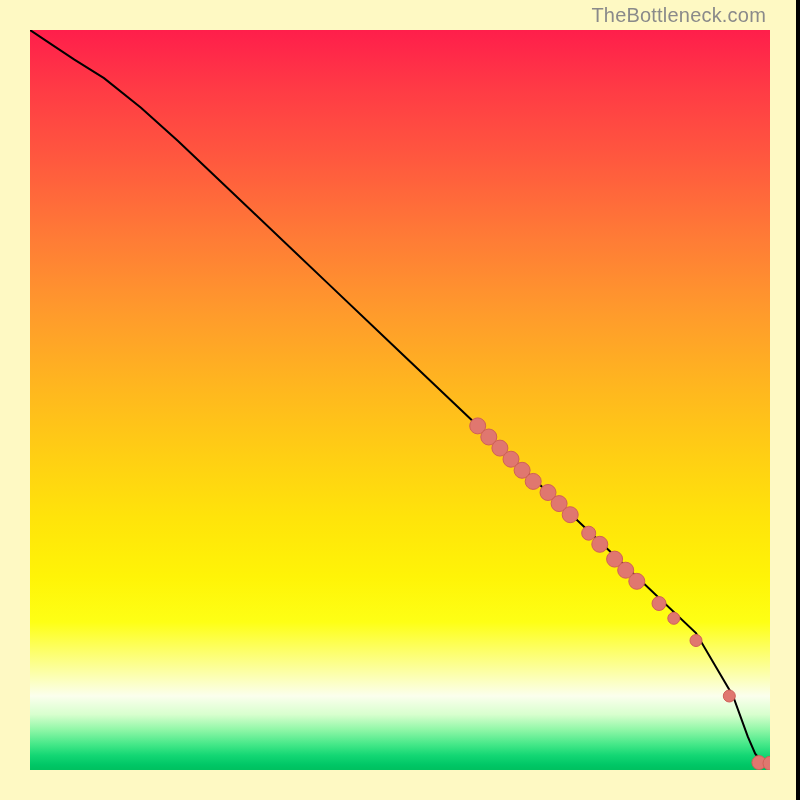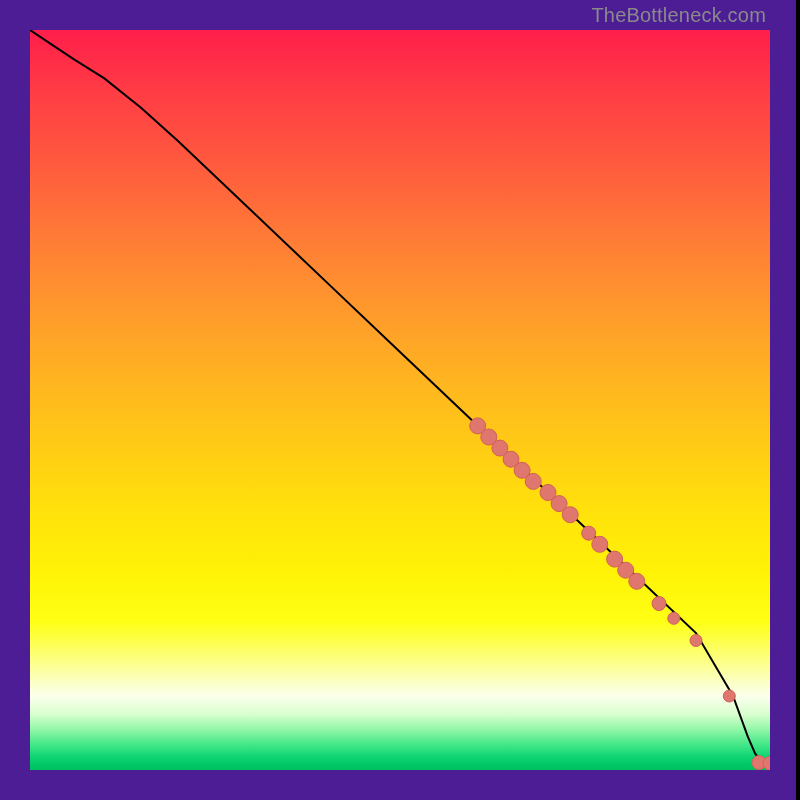--- a/index.html
+++ b/index.html
@@ -8,21 +8,21 @@
     width: 800px;
     height: 800px;
     background: #000000;
     overflow: hidden;
     font-family: Arial, Helvetica, sans-serif;
   }
   .stage {
     position: relative;
     width: 796px;
     height: 800px;
-    background: #4c1d95;
+    background: #fef9c3;
   }
   .plot-area {
     position: absolute;
     left: 30px;
     top: 30px;
     width: 740px;
     height: 740px;
   }
   .gradient-bg {
     position: absolute;

